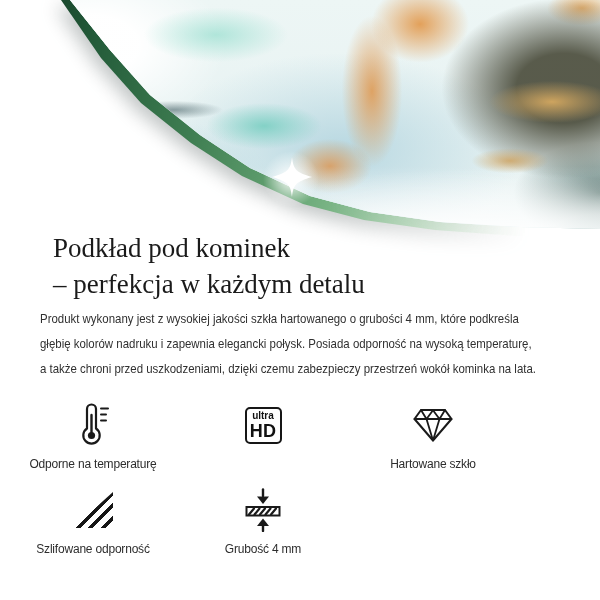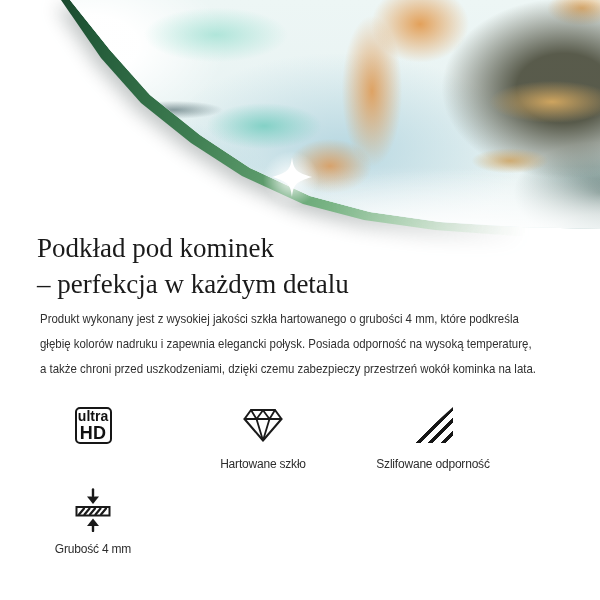--- a/index.html
+++ b/index.html
@@ -55,21 +55,21 @@
   }
 
   .sparkle-glow{
     position:absolute;left:258px;top:146px;width:66px;height:66px;
     background:radial-gradient(circle, rgba(255,255,255,.95) 0%, rgba(255,255,255,0) 60%);
   }
   .sparkle{position:absolute;left:271px;top:156px;}
 
   
   .title{
-    position:absolute;left:37px;top:230px;margin:0;
+    position:absolute;left:53px;top:230px;margin:0;
     font-family:"Liberation Serif","DejaVu Serif",serif;font-weight:400;
     font-size:27px;line-height:36px;color:#1a1a1a;white-space:pre-line;
   }
   .desc{
     position:absolute;left:40px;top:306px;margin:0;width:600px;
     font-size:13px;line-height:25px;color:#303030;white-space:pre-line;
     transform:scaleX(.88);transform-origin:0 0;
   }
 
   
@@ -80,21 +80,21 @@
   .cell{display:flex;flex-direction:column;align-items:center;}
   .icon-wrap{height:48px;display:flex;align-items:center;justify-content:center;margin-bottom:8px;}
   .flabel{font-size:12px;color:#2d2d2d;letter-spacing:-.2px;white-space:nowrap;}
 
   .icon-svg{display:block;}
 
   .hd-box{
     width:37px;height:37px;box-sizing:border-box;border:2.5px solid #161616;border-radius:5px;
     display:flex;flex-direction:column;align-items:center;justify-content:center;line-height:1;color:#111;
   }
-  .hd-top{font-size:14px;font-weight:700;letter-spacing:0;}
+  .hd-top{font-size:10px;font-weight:700;letter-spacing:0;}
   .hd-bottom{font-size:18px;font-weight:700;letter-spacing:.2px;margin-top:1px;}
 
   .stripes{
     width:40px;height:36px;
     clip-path:polygon(0% 100%,100% 0%,100% 100%);
     background:repeating-linear-gradient(135deg,#161616 0px,#161616 3.5px,transparent 3.5px,transparent 9px);
   }
 </style>
 </head>
 <body>
@@ -111,20 +111,31 @@
 </div>
 
 <h1 class="title">Podkład pod kominek
 – perfekcja w każdym detalu</h1>
 <p class="desc">Produkt wykonany jest z wysokiej jakości szkła hartowanego o grubości 4 mm, które podkreśla
 głębię kolorów nadruku i zapewnia elegancki połysk. Posiada odporność na wysoką temperaturę,
 a także chroni przed uszkodzeniami, dzięki czemu zabezpieczy przestrzeń wokół kominka na lata.</p>
 
 <div class="features">
 
+  <div class="cell">
+    <div class="icon-wrap">
+      <svg class="icon-svg" width="36" height="46" viewBox="0 0 36 46" fill="none" stroke="#1a1a1a" stroke-linecap="round" stroke-linejoin="round">
+        <path d="M12 26.5 V7 a4.5 4.5 0 0 1 9 0 v19.5 a8.2 8.2 0 1 1 -9 0 Z" stroke-width="2.2"></path>
+        <line x1="16.5" y1="13" x2="16.5" y2="30" stroke-width="2.4"></line>
+        <circle cx="16.5" cy="33.5" r="3.6" fill="#1a1a1a" stroke="none"></circle>
+        <path d="M26 6.5 h7 M26 12.5 h5 M26 18.5 h5" stroke-width="2"></path>
+      </svg>
+    </div>
+    <div class="flabel">Odporne na temperaturę</div>
+  </div>
 
   <div class="cell">
     <div class="icon-wrap">
       <div class="hd-box">
         <span class="hd-top">ultra</span>
         <span class="hd-bottom">HD</span>
       </div>
     </div>
   </div>
 

